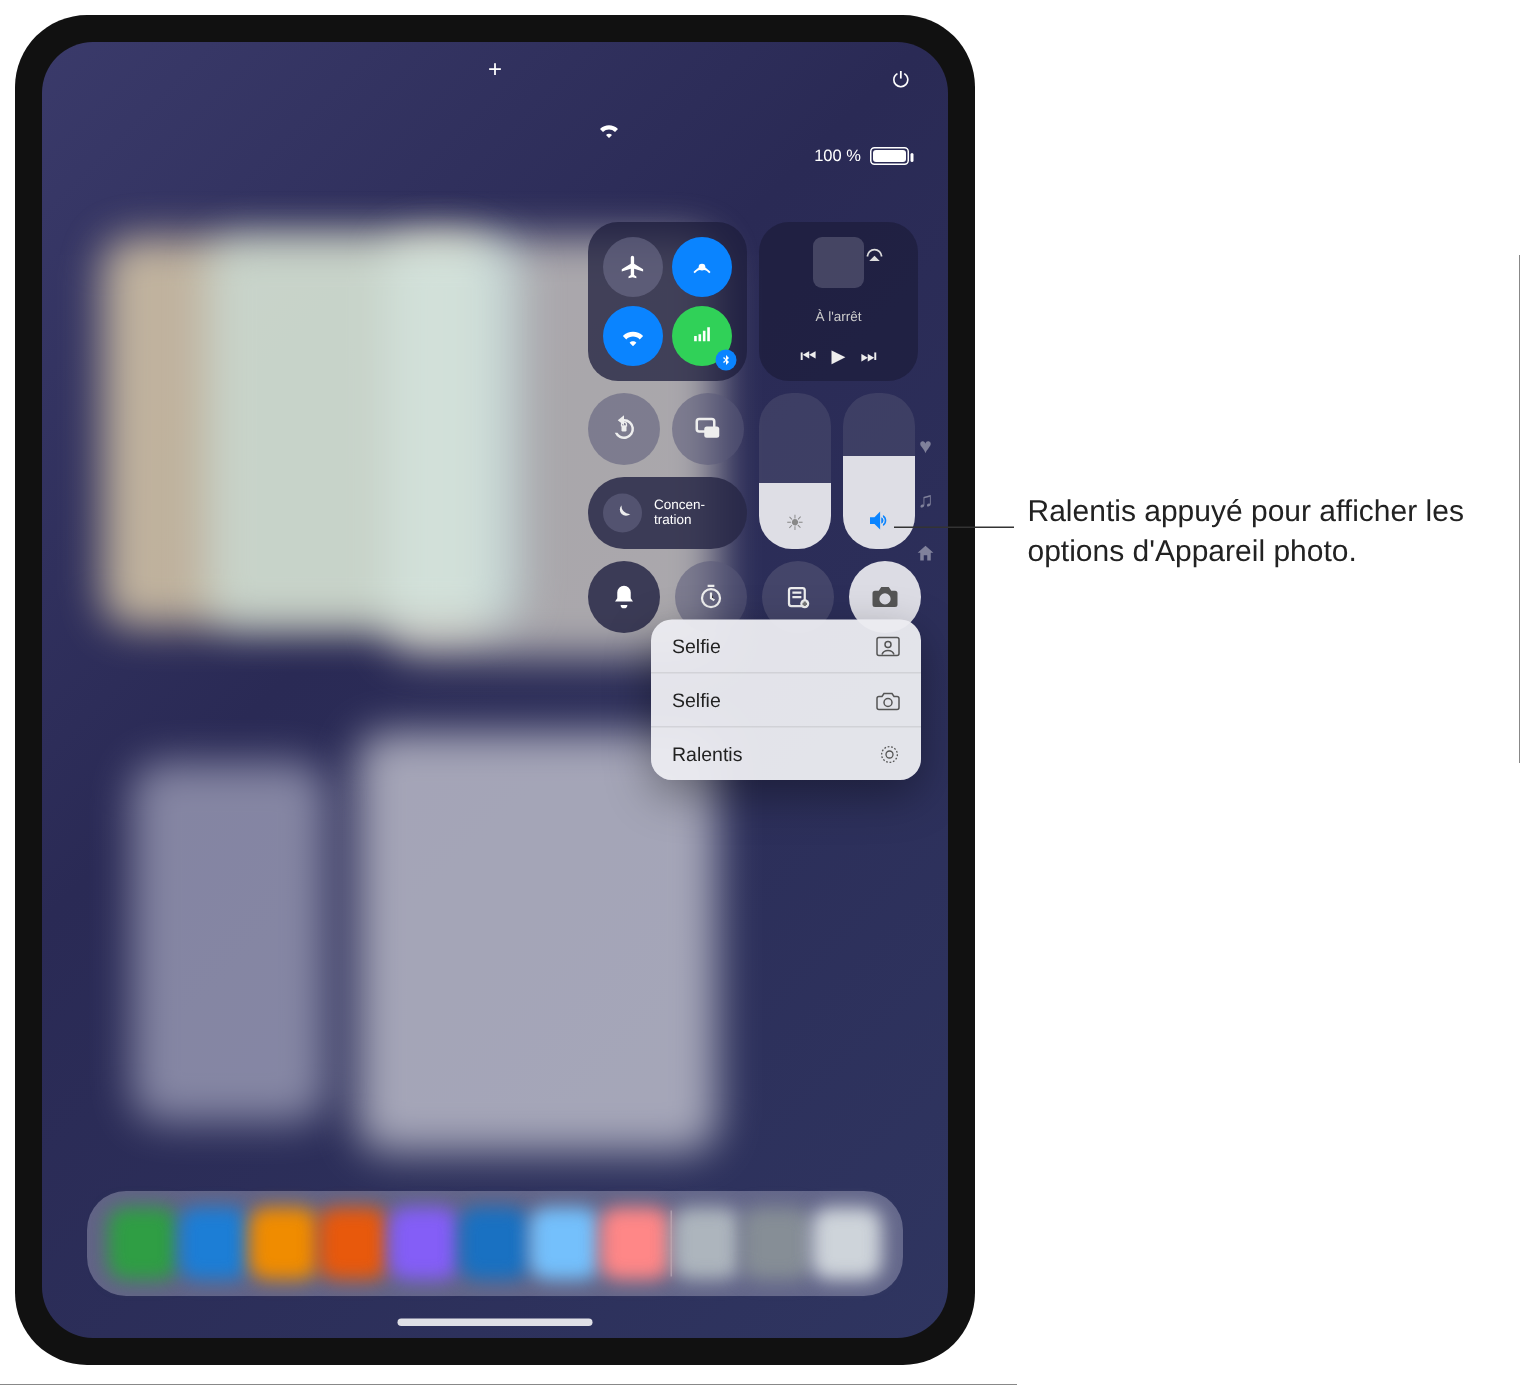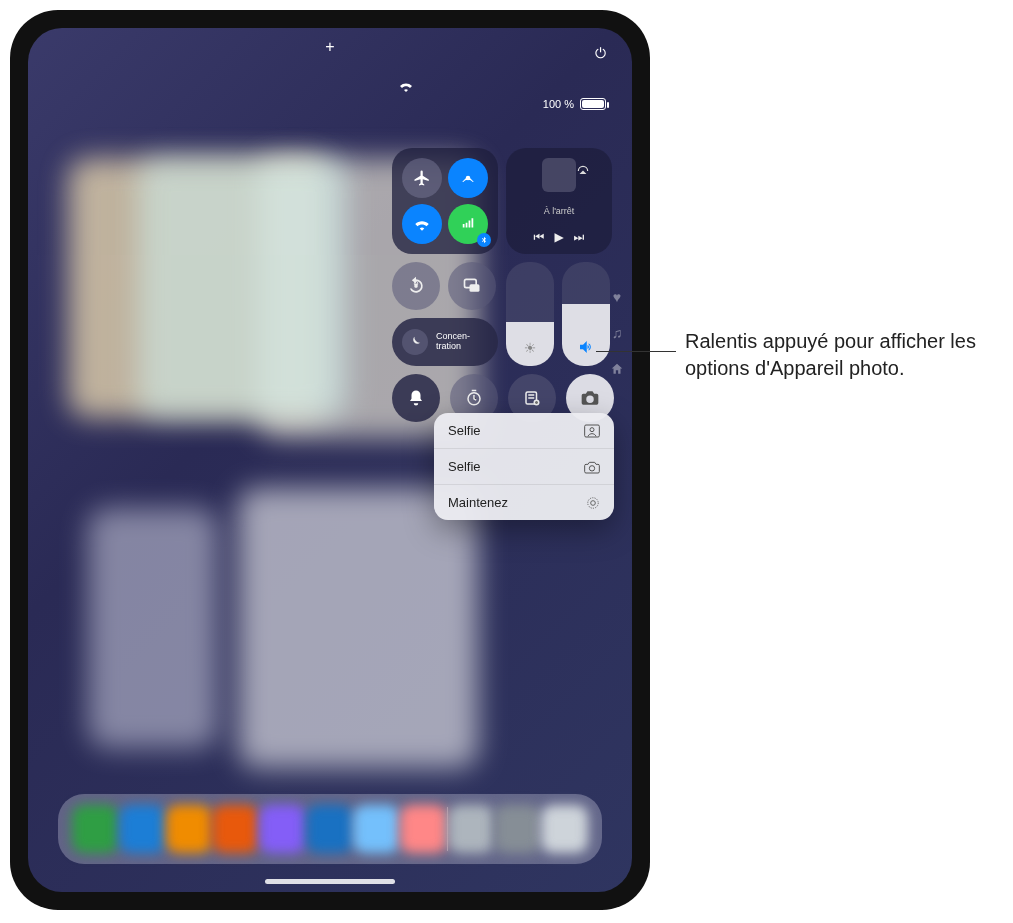--- a/index.html
+++ b/index.html
@@ -296,21 +296,21 @@
       <div class="menu-item">
         <span>Selfie</span>
         <span class="mi-icon">
           <svg width="16" height="14" viewBox="0 0 24 20">
               <path fill="none" stroke="#555" stroke-width="1.5" d="M8 3l-2 3H3a2 2 0 0 0-2 2v9a2 2 0 0 0 2 2h18a2 2 0 0 0 2-2V8a2 2 0 0 0-2-2h-3l-2-3H8z"></path>
               <circle cx="12" cy="12" r="4" fill="none" stroke="#555" stroke-width="1.5"></circle>
             </svg>
         </span>
       </div>
       <div class="menu-item">
-        <span>Maintenez</span>
+        <span>Ralentis</span>
         <span class="mi-icon">
           <svg width="14" height="14" viewBox="0 0 24 24">
               <circle cx="12" cy="12" r="9" fill="none" stroke="#555" stroke-width="1.5" stroke-dasharray="2 2"></circle>
               <circle cx="12" cy="12" r="4" fill="none" stroke="#555" stroke-width="1.5"></circle>
             </svg>
         </span>
       </div>
     </div>
 
     <div class="dock">

